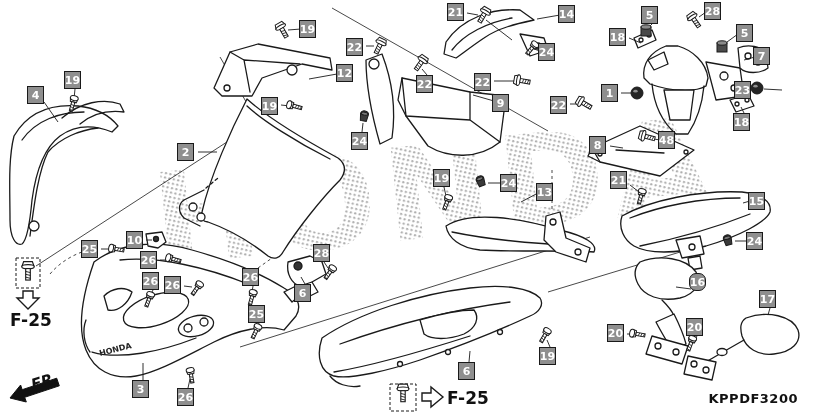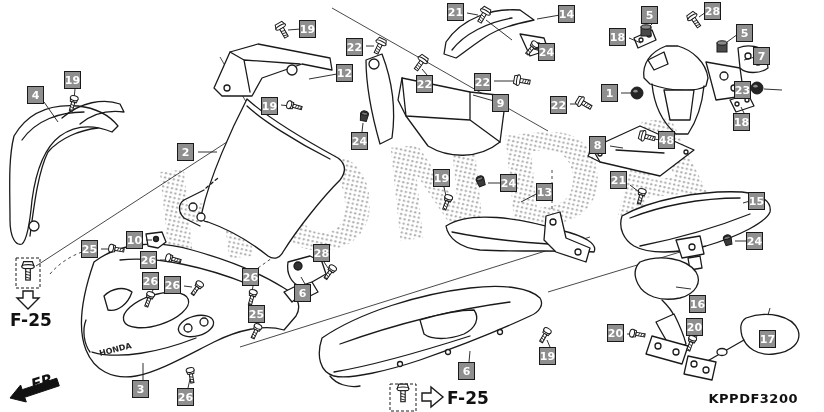--- a/index.html
+++ b/index.html
@@ -315,21 +315,21 @@
       <div class="callout" style="left: 142px; top: 272px; background: rgb(143, 143, 143); color: rgb(255, 255, 255);">26</div>
       <div class="callout" style="left: 164px; top: 276px; background: rgb(143, 143, 143); color: rgb(255, 255, 255);">26</div>
       <div class="callout" style="left: 242px; top: 268px; background: rgb(143, 143, 143); color: rgb(255, 255, 255);">26</div>
       <div class="callout" style="left: 313px; top: 244px; background: rgb(143, 143, 143); color: rgb(255, 255, 255);">28</div>
       <div class="callout" style="left: 294px; top: 284px; background: rgb(143, 143, 143); color: rgb(255, 255, 255);">6</div>
       <div class="callout" style="left: 248px; top: 305px; background: rgb(143, 143, 143); color: rgb(255, 255, 255);">25</div>
       <div class="callout" style="left: 132px; top: 380px; background: rgb(143, 143, 143); color: rgb(255, 255, 255);">3</div>
       <div class="callout" style="left: 177px; top: 388px; background: rgb(143, 143, 143); color: rgb(255, 255, 255);">26</div>
       <div class="callout" style="left: 458px; top: 362px; background: rgb(143, 143, 143); color: rgb(255, 255, 255);">6</div>
       <div class="callout" style="left: 539px; top: 347px; background: rgb(143, 143, 143); color: rgb(255, 255, 255);">19</div>
-      <div class="callout" style="left: 689px; top: 295px; background: rgb(143, 143, 143); color: rgb(255, 255, 255);">16</div>
-      <div class="callout" style="left: 759px; top: 290px; background: rgb(143, 143, 143); color: rgb(255, 255, 255); margin-top: 40px;">17</div>
+      <div class="callout" style="left: 689px; top: 273px; background: rgb(143, 143, 143); color: rgb(255, 255, 255); border-radius: 7px;">16</div>
+      <div class="callout" style="left: 759px; top: 290px; background: rgb(143, 143, 143); color: rgb(255, 255, 255);">17</div>
       <div class="callout" style="left: 607px; top: 324px; background: rgb(143, 143, 143); color: rgb(255, 255, 255);">20</div>
       <div class="callout" style="left: 686px; top: 318px; background: rgb(143, 143, 143); color: rgb(255, 255, 255);">20</div>
     </div>
 
 <div class="diagram-code">KPPDF3200</div>
 
 </div>
 
 </body></html>

